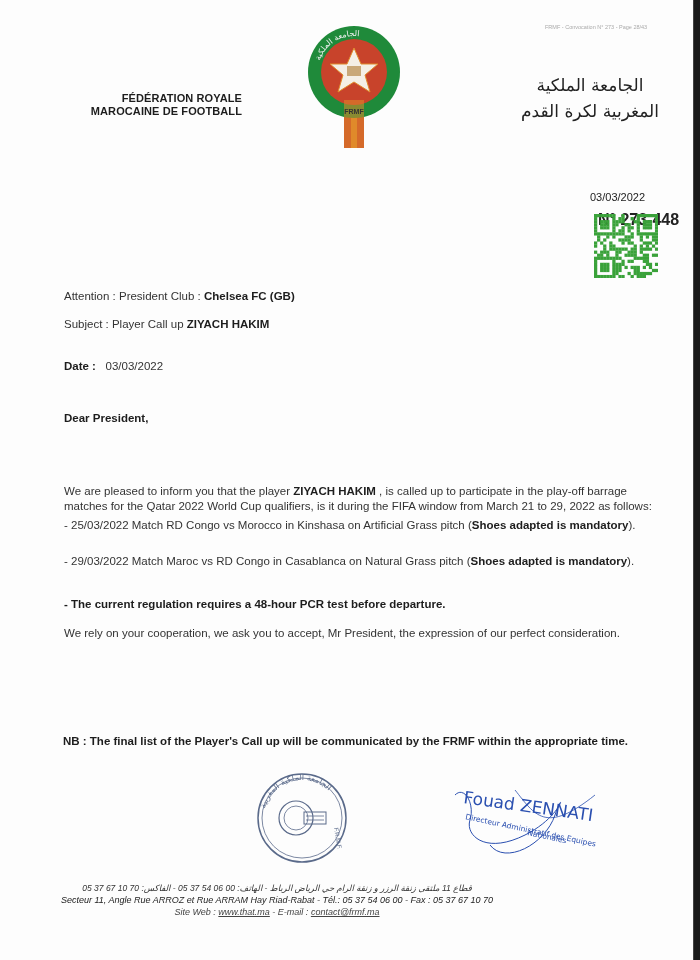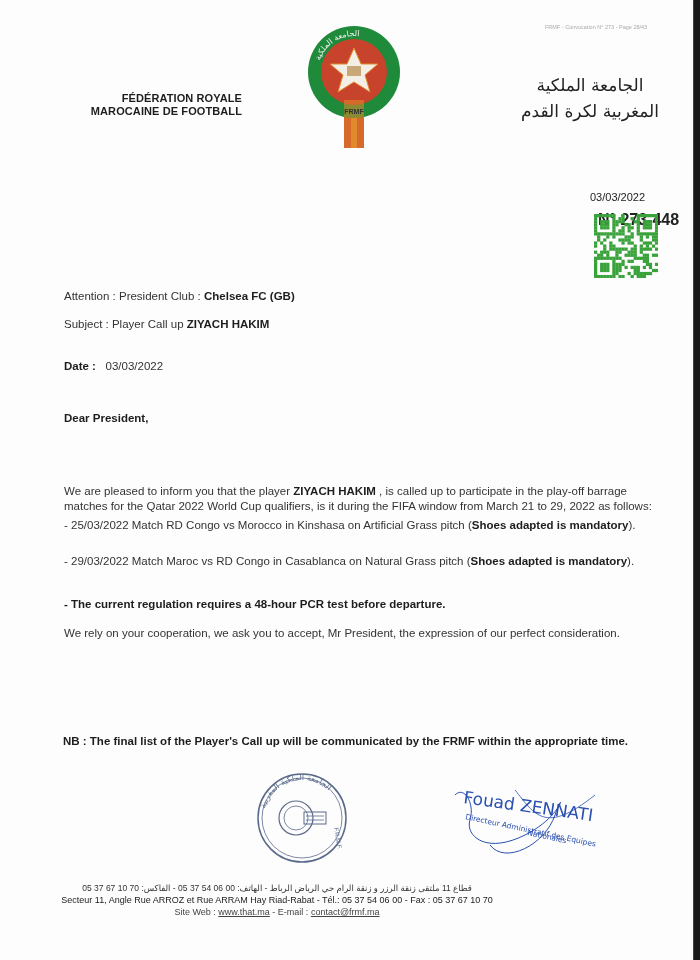--- a/index.html
+++ b/index.html
@@ -24,21 +24,21 @@
   .doc-num { left: 598px; top: 211px; font-size: 16px; font-weight: bold; color: #222; }
   .qr { left: 594px; top: 214px; width: 64px; height: 64px; }
 
   .line { left: 64px; font-size: 11.5px; color: #333; white-space: nowrap; }
   .b { font-weight: bold; color: #1d1d1d; }
   .para { left: 64px; width: 590px; font-size: 11.5px; line-height: 15px; color: #333; }
 
   .stamp { left: 254px; top: 768px; width: 96px; height: 100px; }
   .sig { left: 445px; top: 775px; width: 190px; height: 90px; }
 
-  .footer { left: 0; width: 554px; text-align: center; font-size: 9px; color: #222; white-space: nowrap; }
+  .footer { left: 0; width: 554px; text-align: center; font-size: 9px; color: #222; white-space: nowrap; font-style: italic; }
   .footer-ar { top: 883px; font-size: 8.5px; color: #333; }
   .footer-addr { top: 895px; }
   .footer-web { top: 907px; color: #444; }
   .footer-web a { color: #444; text-decoration: underline; }
 </style>
 </head>
 <body>
 
 <div class="page">
 

